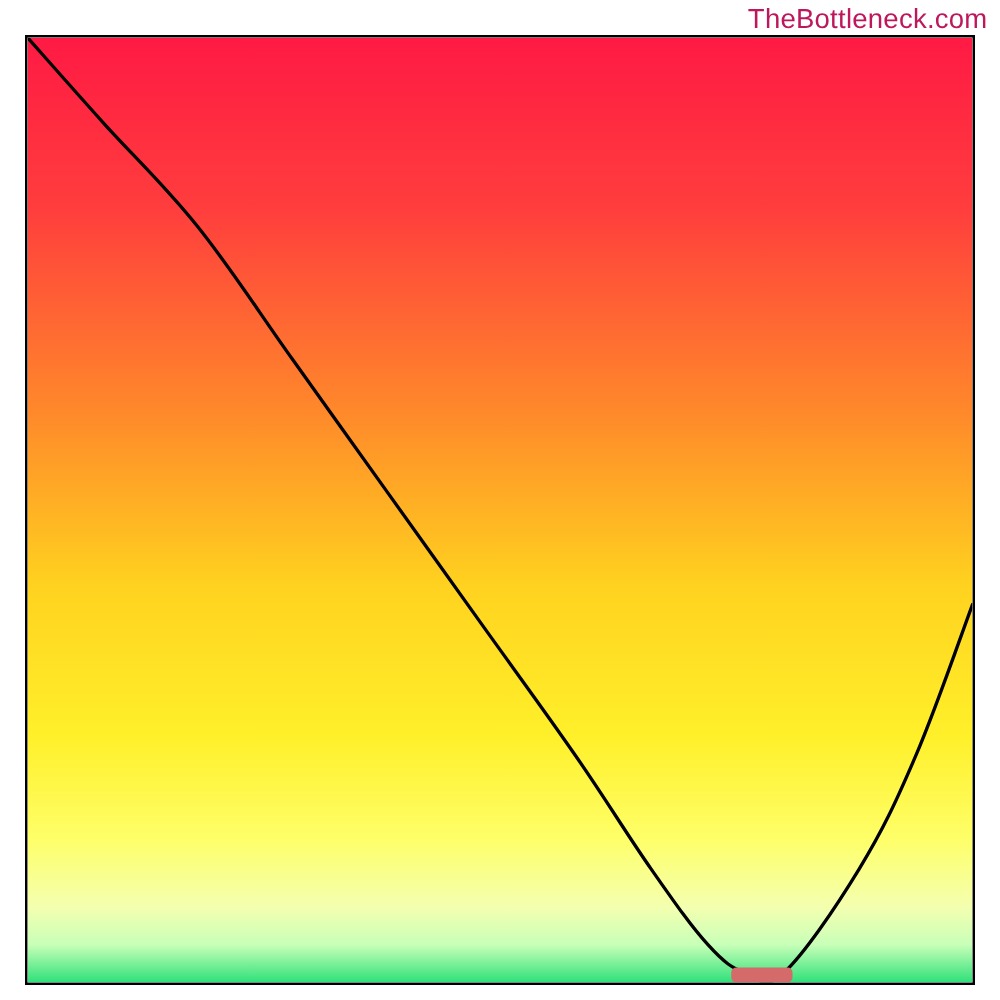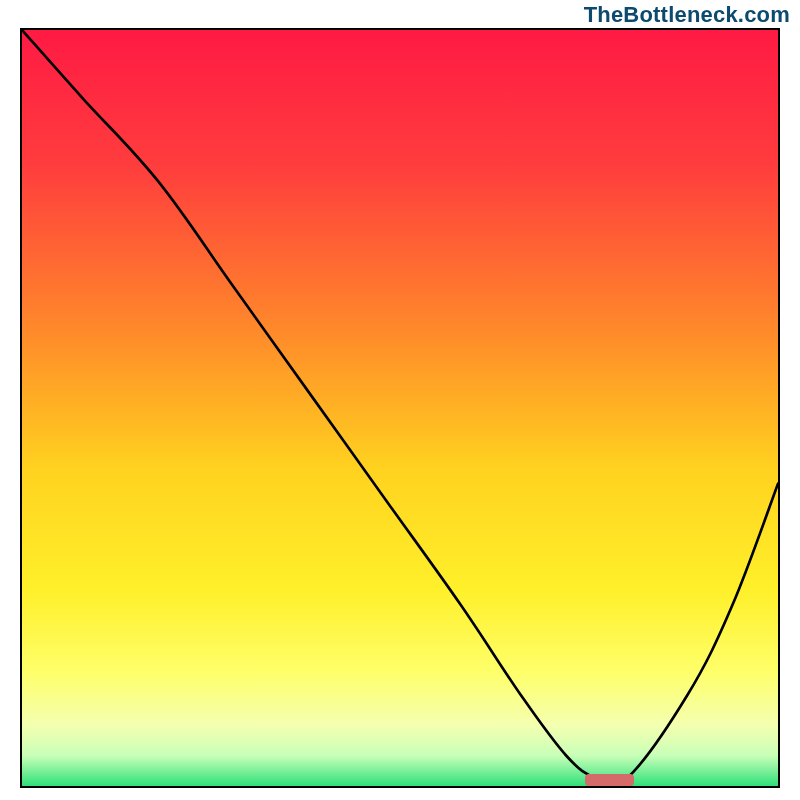--- a/index.html
+++ b/index.html
@@ -14,22 +14,22 @@
   .chart-wrap {
     position: relative;
     width: 800px;
     height: 800px;
   }
   .watermark {
     position: absolute;
     top: 2px;
     right: 10px;
     font-size: 22px;
-    font-weight: 700;
-    color: #0c4a6e;
+    font-weight: 400;
+    color: #be185d;
     letter-spacing: 0.2px;
   }
   .plot-area {
     position: absolute;
     left: 20px;
     top: 28px;
     width: 760px;
     height: 760px;
     border: 2.5px solid #000;
     box-sizing: border-box;

